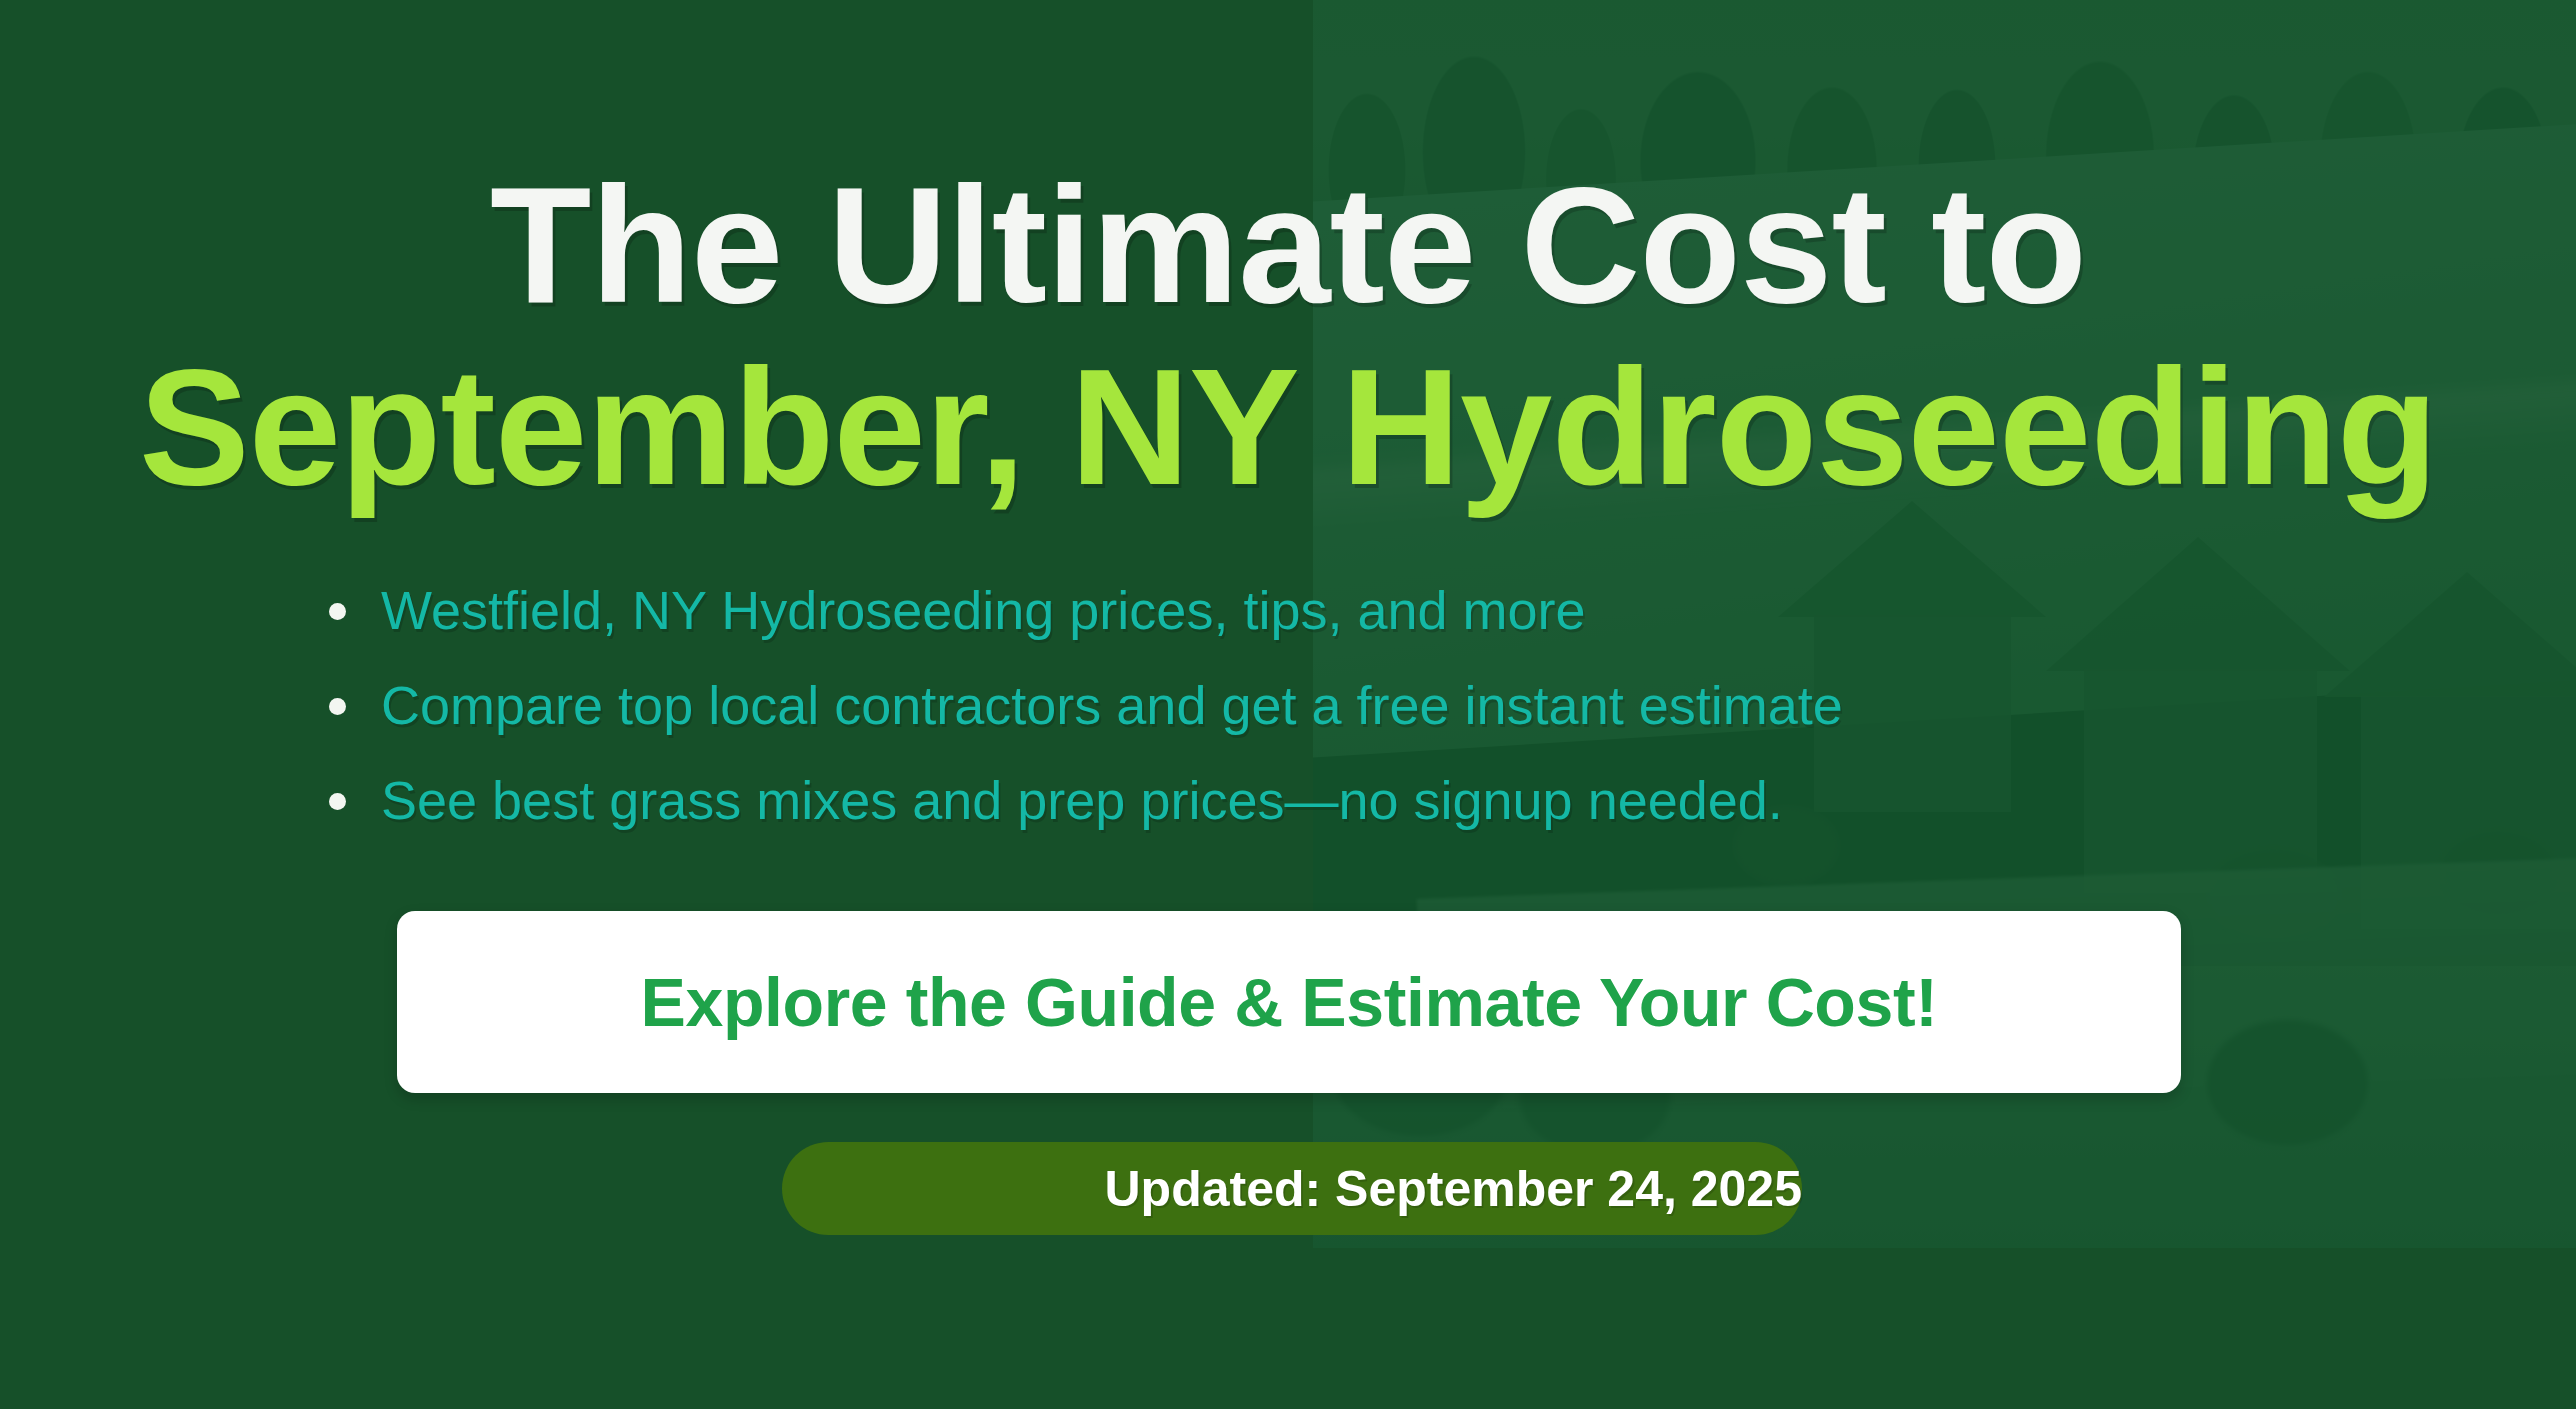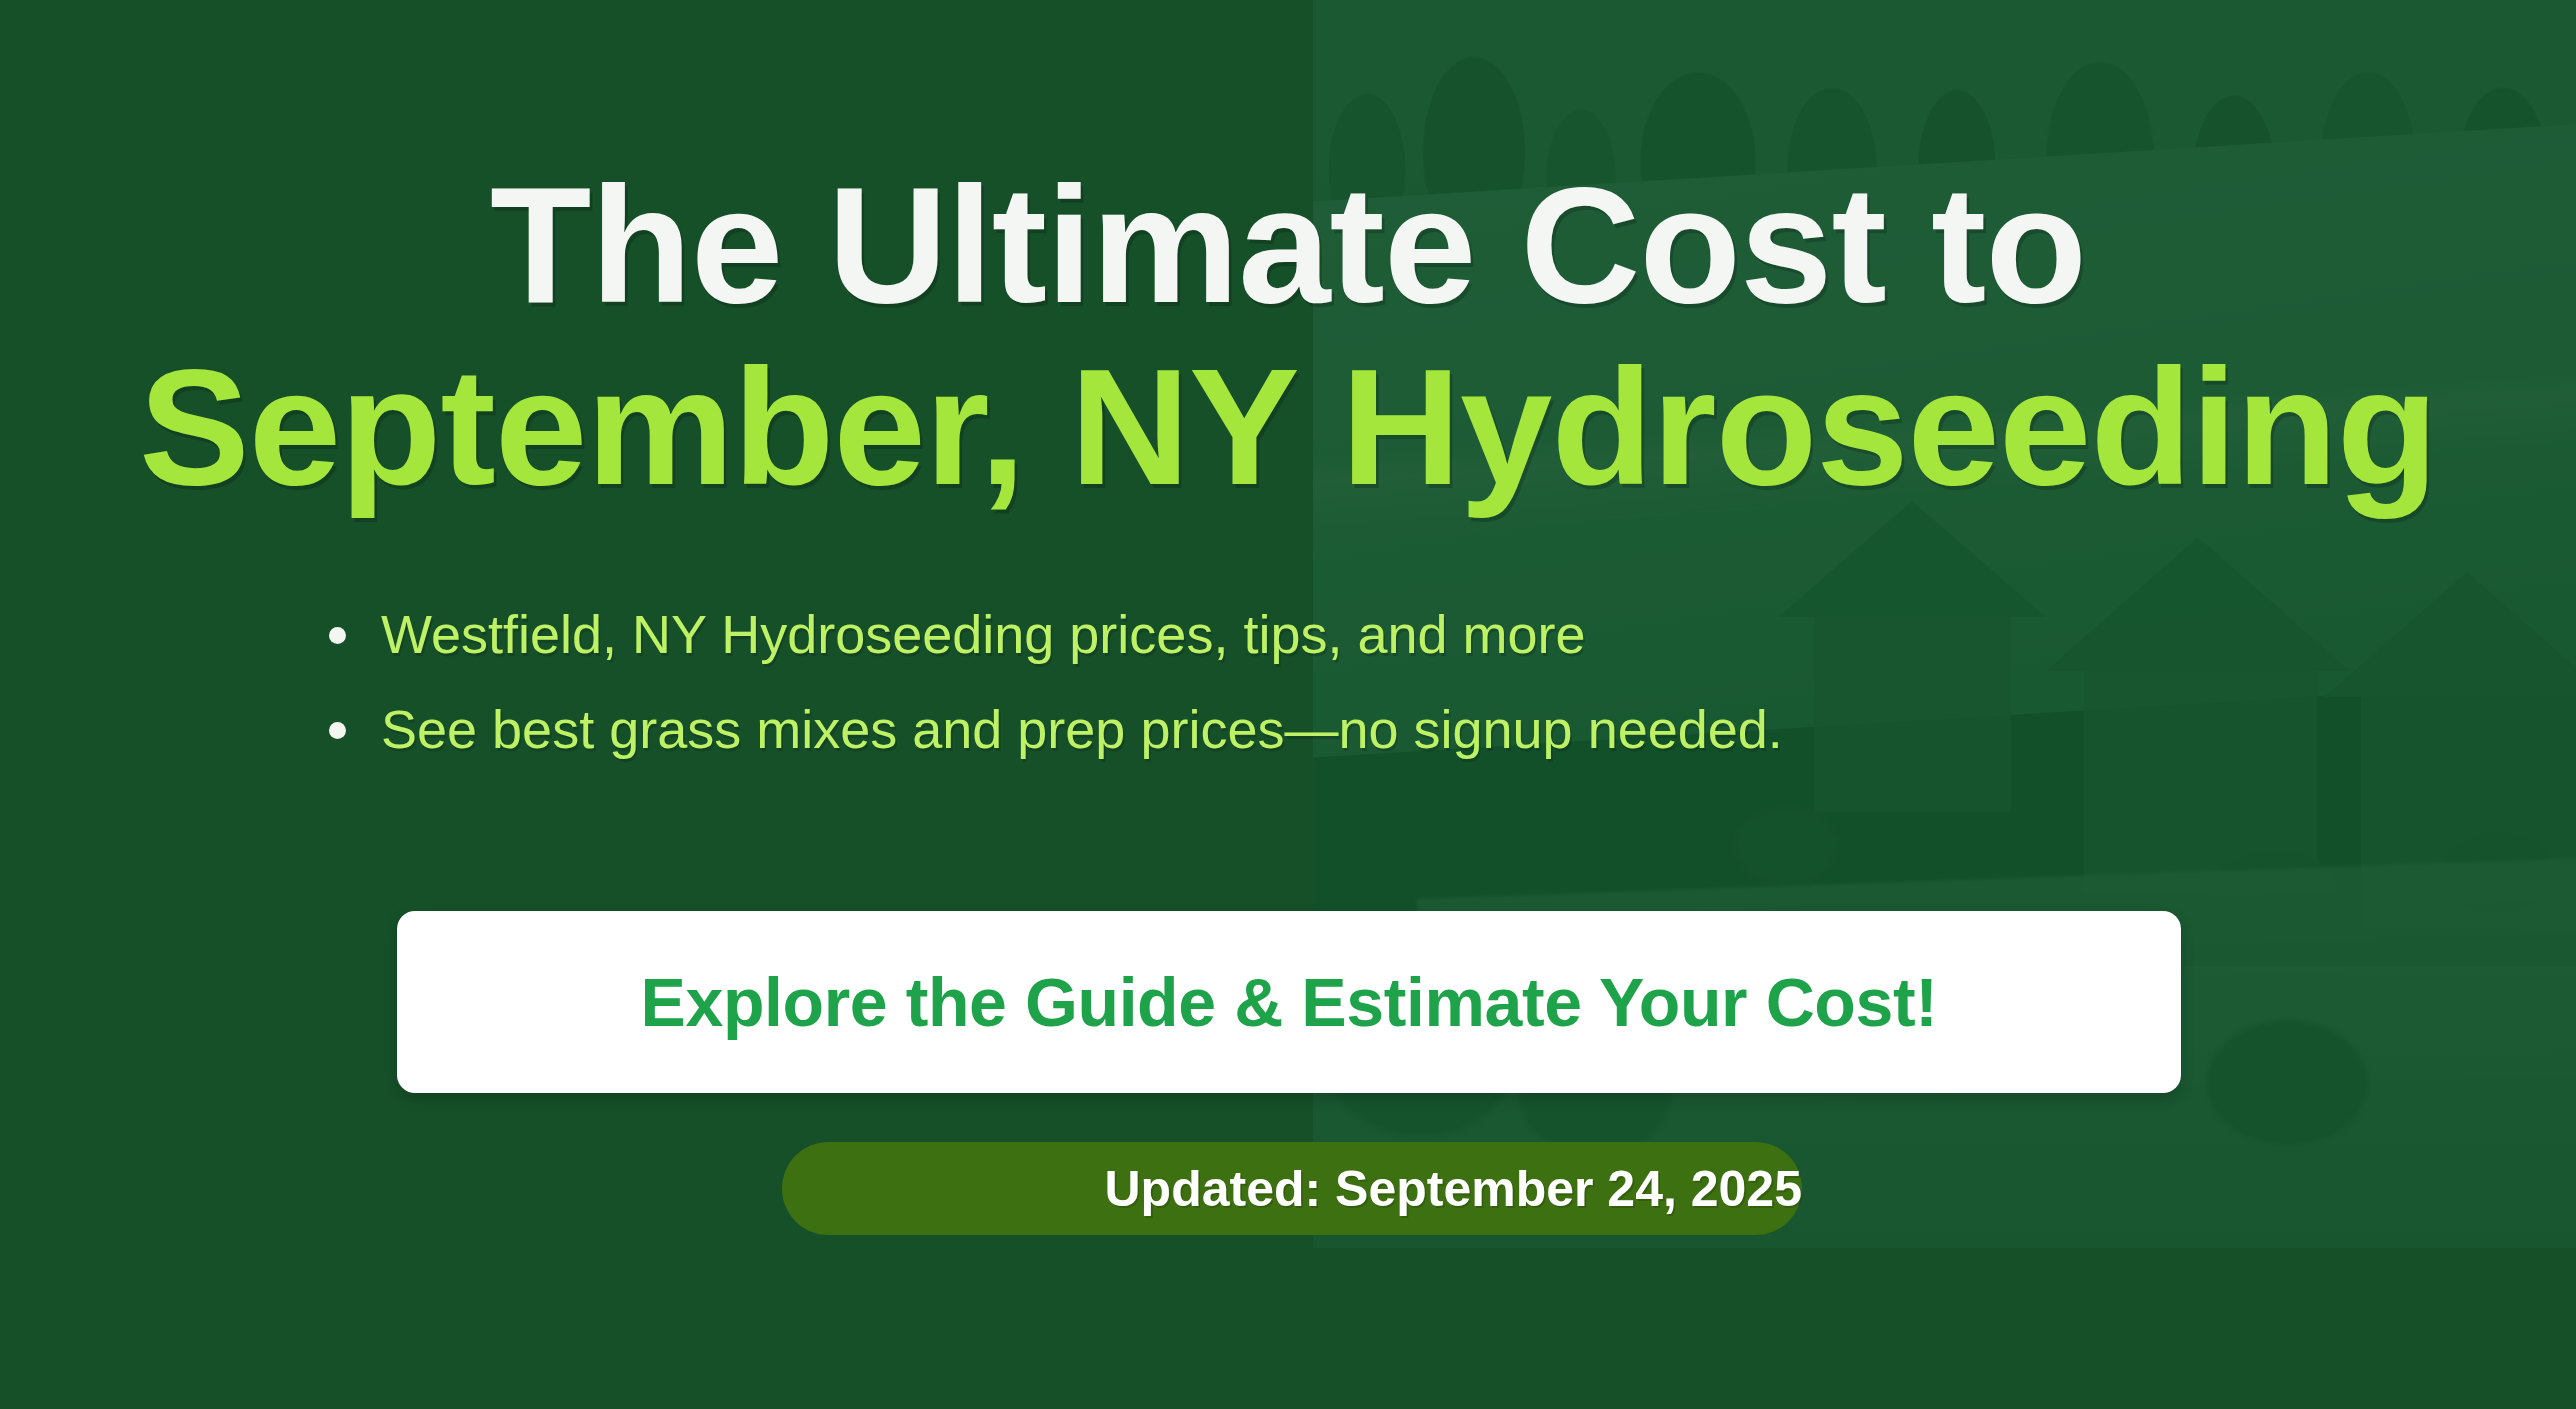--- a/index.html
+++ b/index.html
@@ -157,26 +157,25 @@
     left: 329px;
     top: 583px;
     margin: 0;
     padding: 0;
     list-style: none;
   }
   .bullets li {
     position: relative;
     padding-left: 52px;
     font-size: 54px;
-    color: #bef264;
+    color: #14b8a6;
     line-height: 1.0;
     margin-bottom: 41px;
     white-space: nowrap;
     text-shadow: 1.8px 2.7px 0 rgba(0,0,0,.16);
-    margin-top: 24px;
   }
   .bullets li .dot {
     position: absolute;
     left: 0;
     top: 19.7px;
     width: 17px;
     height: 17px;
     border-radius: 50%;
     background: #f3f6f1;
   }
@@ -270,20 +269,24 @@
       <span class="line2">September, NY Hydroseeding</span>
     </h1>
 
     <ul class="bullets">
       <li>
         <span class="dot"></span>
         <span>Westfield, NY Hydroseeding prices, tips, and more</span>
       </li>
       <li>
         <span class="dot"></span>
+        <span>Compare top local contractors and get a free instant estimate</span>
+      </li>
+      <li>
+        <span class="dot"></span>
         <span>See best grass mixes and prep prices—no signup needed.</span>
       </li>
     </ul>
 
     <button class="cta">
       <span>Explore the Guide &amp; Estimate Your Cost!</span>
     </button>
 
     <div class="badge">
       <span>Updated: September 24, 2025</span>

